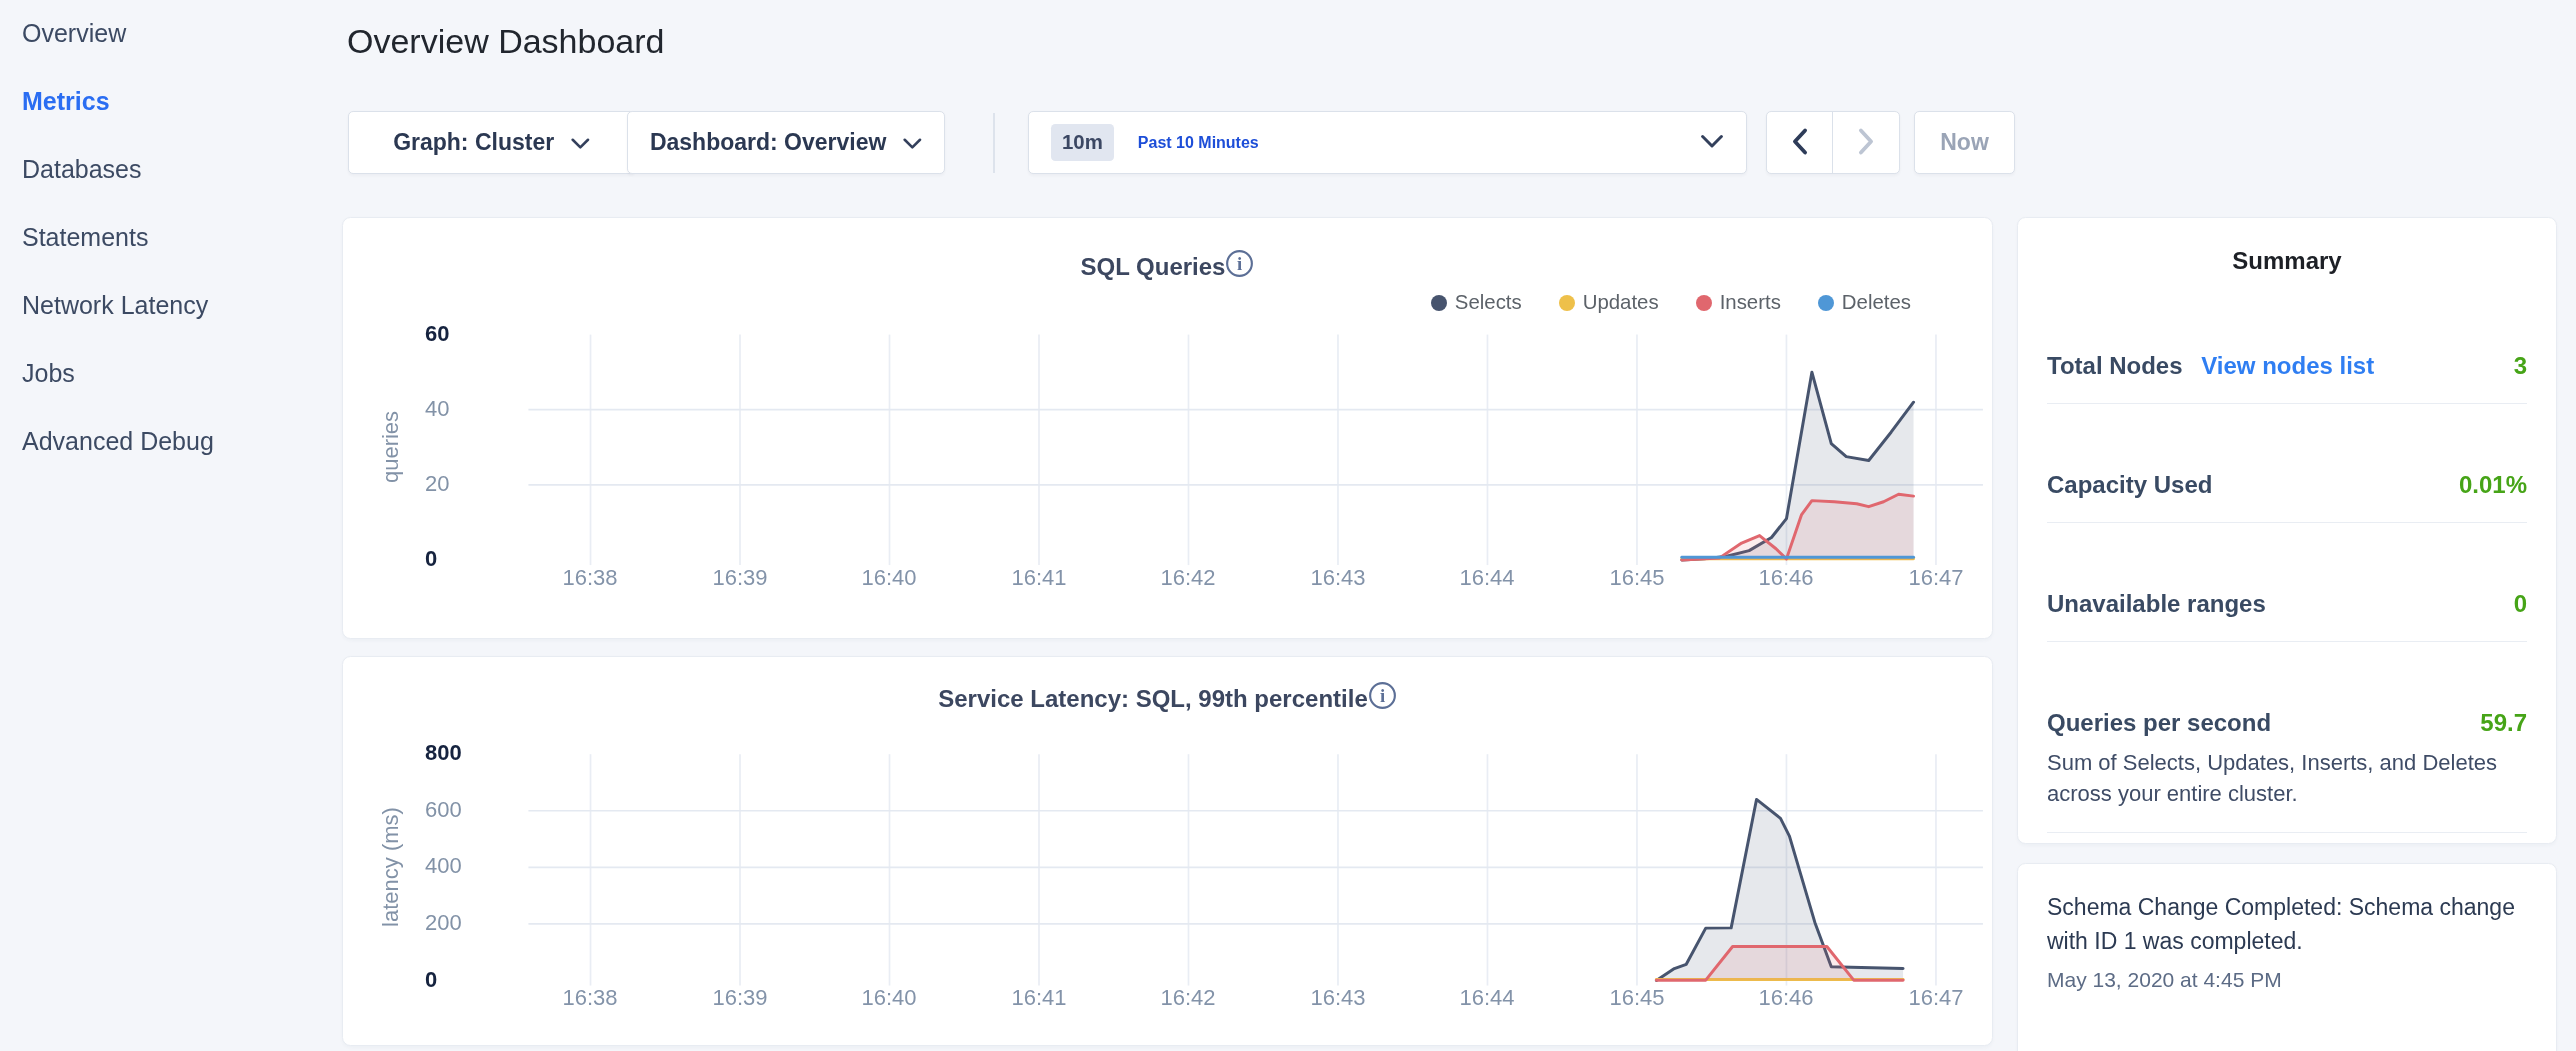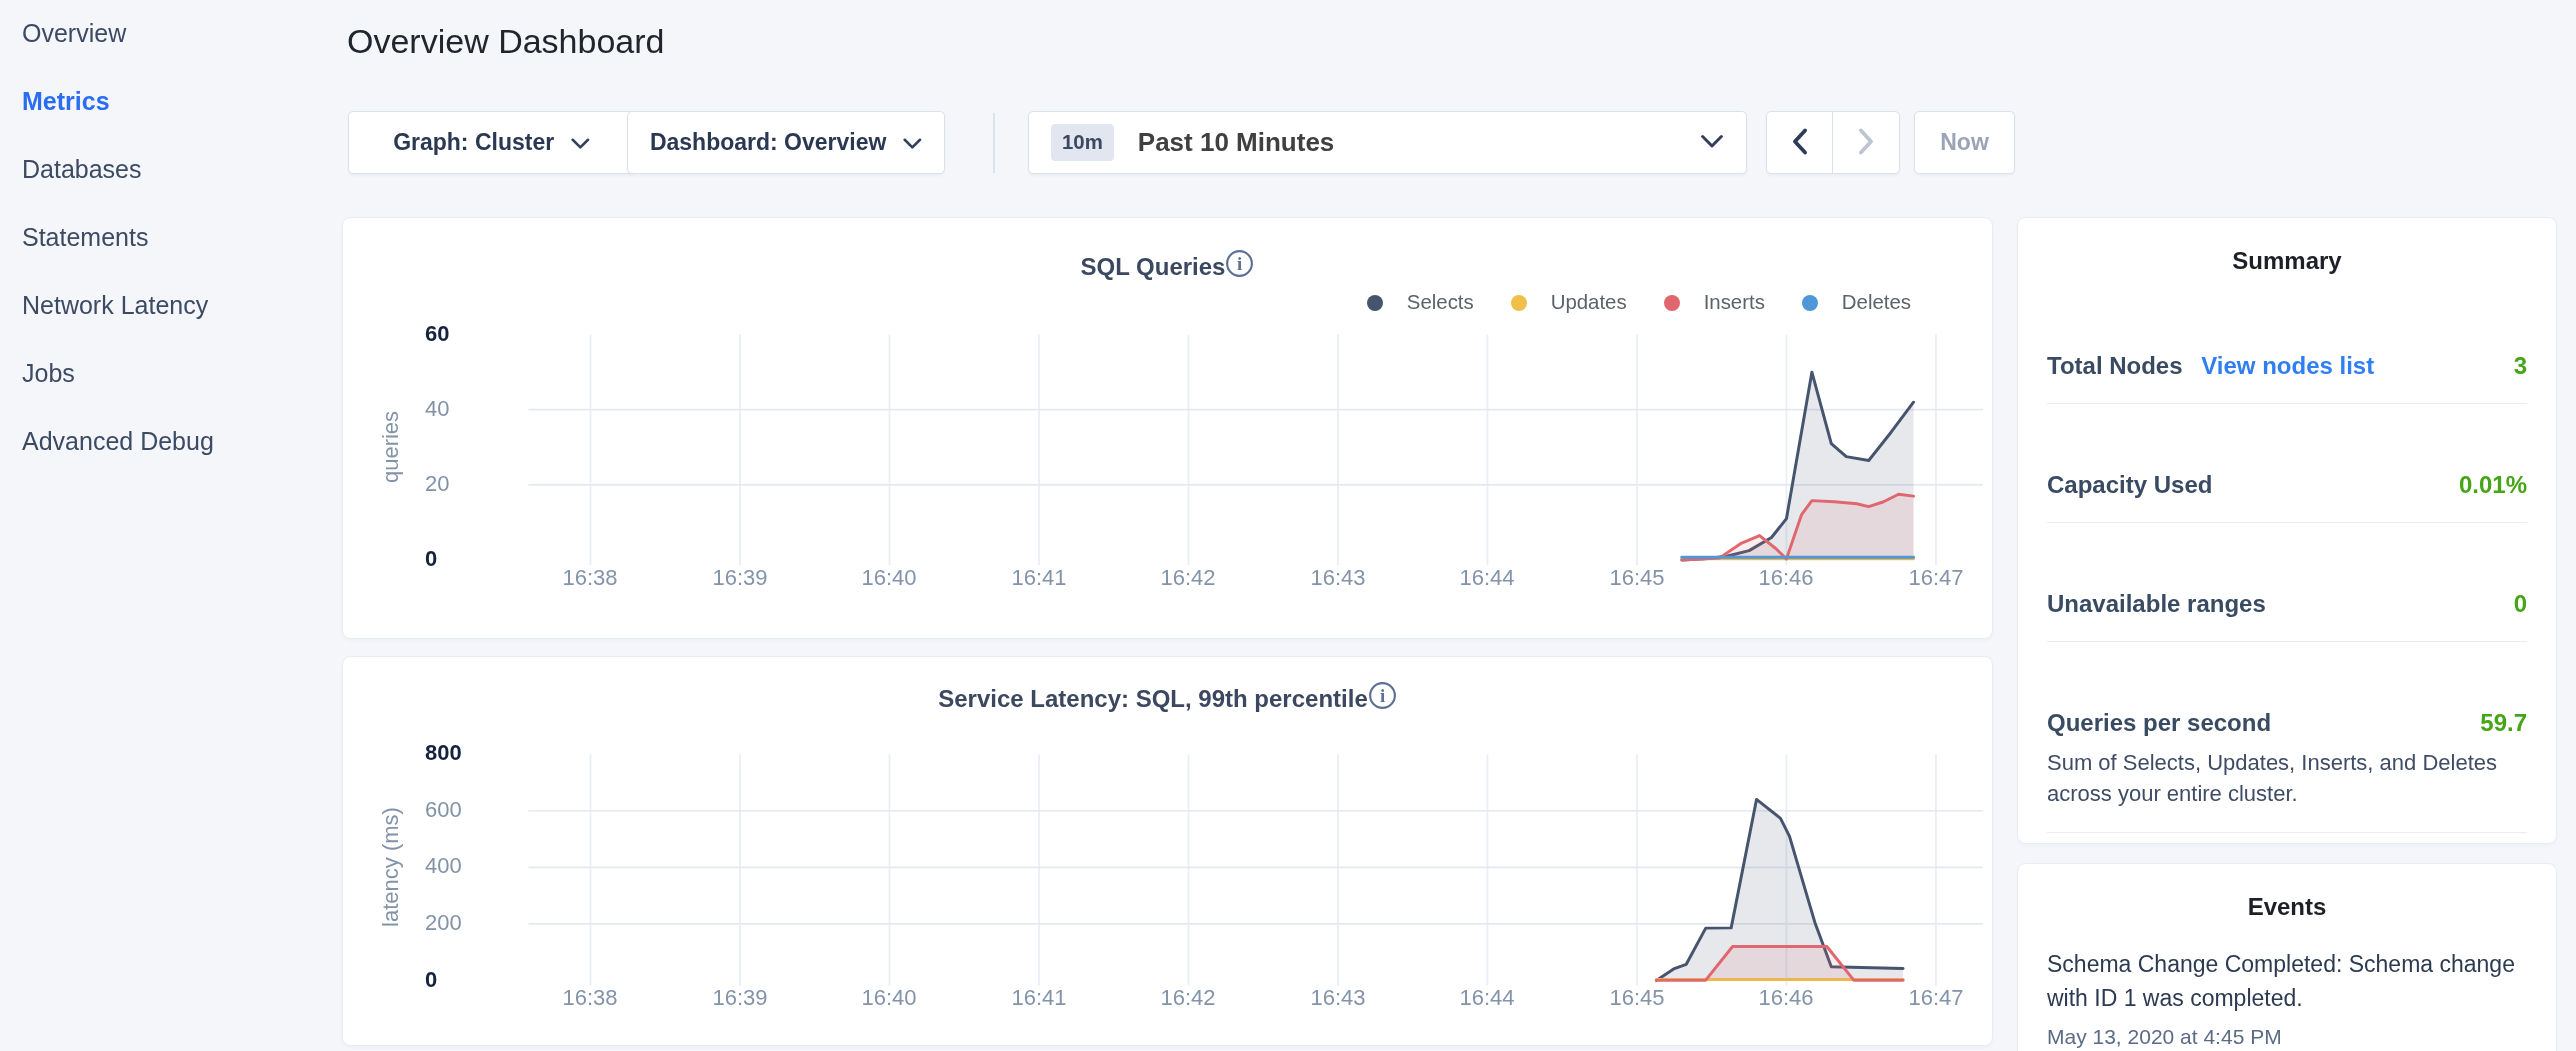--- a/index.html
+++ b/index.html
@@ -21,21 +21,21 @@
              font-size:23px; font-weight:700; color:#2b3852; cursor:pointer;
              box-shadow:0 1.7px 2.6px rgba(40,50,80,0.04); }
   #graph-dd { left:348px; width:287px; }
   #dash-dd  { left:627px; width:318px; }
   #ctl-divider { position:absolute; left:993px; top:113px; width:1.7px; height:60px; background:#dde3ec; }
 
   #time-box { position:absolute; left:1028px; top:111px; width:719px; height:63px; background:#fff;
               border:1.7px solid #dbe1ea; border-radius:5.1px; display:flex; align-items:center;
               padding:0 22px; cursor:pointer; box-shadow:0 1.7px 2.6px rgba(40,50,80,0.04); }
   #time-badge { background:#e1e6f0; border-radius:4.3px; padding:6.8px 11px; font-size:20.4px; font-weight:700; color:#3b4763; }
-  #time-label { margin-left:24px; font-size:26px; font-weight:700; color:#404040; }
+  #time-label { margin-left:24px; font-size:16px; font-weight:700; color:#1d4ed8; }
   #time-box .chev { margin-left:auto; }
 
   #arrow-group { position:absolute; left:1766px; top:111px; width:134px; height:63px; background:#fff;
                  border:1.7px solid #dbe1ea; border-radius:5.1px; display:flex;
                  box-shadow:0 1.7px 2.6px rgba(40,50,80,0.04); }
   .arrow-half { width:50%; display:flex; align-items:center; justify-content:center; cursor:pointer; }
   .arrow-half:first-child { border-right:1.7px solid #dbe1ea; }
   #now-btn { position:absolute; left:1914px; top:111px; width:101px; height:63px; background:#fff;
              border:1.7px solid #dbe1ea; border-radius:5.1px; display:flex; align-items:center; justify-content:center;
              font-size:23px; font-weight:700; color:#9aa4b6; cursor:default;
@@ -50,21 +50,21 @@
   #events-card  { left:2017px; top:863px; width:540px; height:357px; }
 
   .chart-title { position:absolute; left:0; width:100%; display:flex; align-items:center; justify-content:center;
                  gap:0; font-size:24px; font-weight:700; color:#3c4760; }
   #chart-card-0 .chart-title { top:31px; }
   #chart-card-1 .chart-title { top:24px; }
 
   .legend { position:absolute; right:81px; display:flex; gap:37px; }
   #chart-card-0 .legend { top:73px; }
   #chart-card-1 .legend { top:65px; }
-  .legend-item { display:flex; align-items:center; gap:24px; font-size:20.4px; color:#5c6269; cursor:pointer; white-space:nowrap; }
+  .legend-item { display:flex; align-items:center; gap:8px; font-size:20.4px; color:#5c6269; cursor:pointer; white-space:nowrap; }
   .legend-dot { width:16px; height:16px; border-radius:50%; }
 
   .chart-svg { position:absolute; left:0; top:0; pointer-events:none; }
   .ytick { position:absolute; left:82px; width:92px; text-align:left; font-size:22px; color:#8292a7; }
   .ytick.bold { font-weight:700; color:#16233f; }
   .xtick { position:absolute; width:136px; text-align:center; font-size:22px; color:#8393a9; }
   .yaxis-label { position:absolute; left:48px; transform:translate(-50%,-50%) rotate(-90deg);
                  font-size:22px; color:#8292a7; white-space:nowrap; }
 
   
@@ -294,21 +294,20 @@
       <div class="srow">
         <div class="srow-main">
           <span class="srow-label">P99 latency</span>
           <span class="srow-value">46.1 ms</span>
         </div>
       </div>
     </div>
   </aside>
 
   <aside class="card" id="events-card">
-    <div class="panel-title">Events</div>
     <div id="events-body">
       <div>
         <div class="event-text">Schema Change Completed: Schema change with ID 1 was completed.</div>
         <div class="event-time">May 13, 2020 at 4:45 PM</div>
       </div>
     </div>
   </aside>
 
 </div>
 

